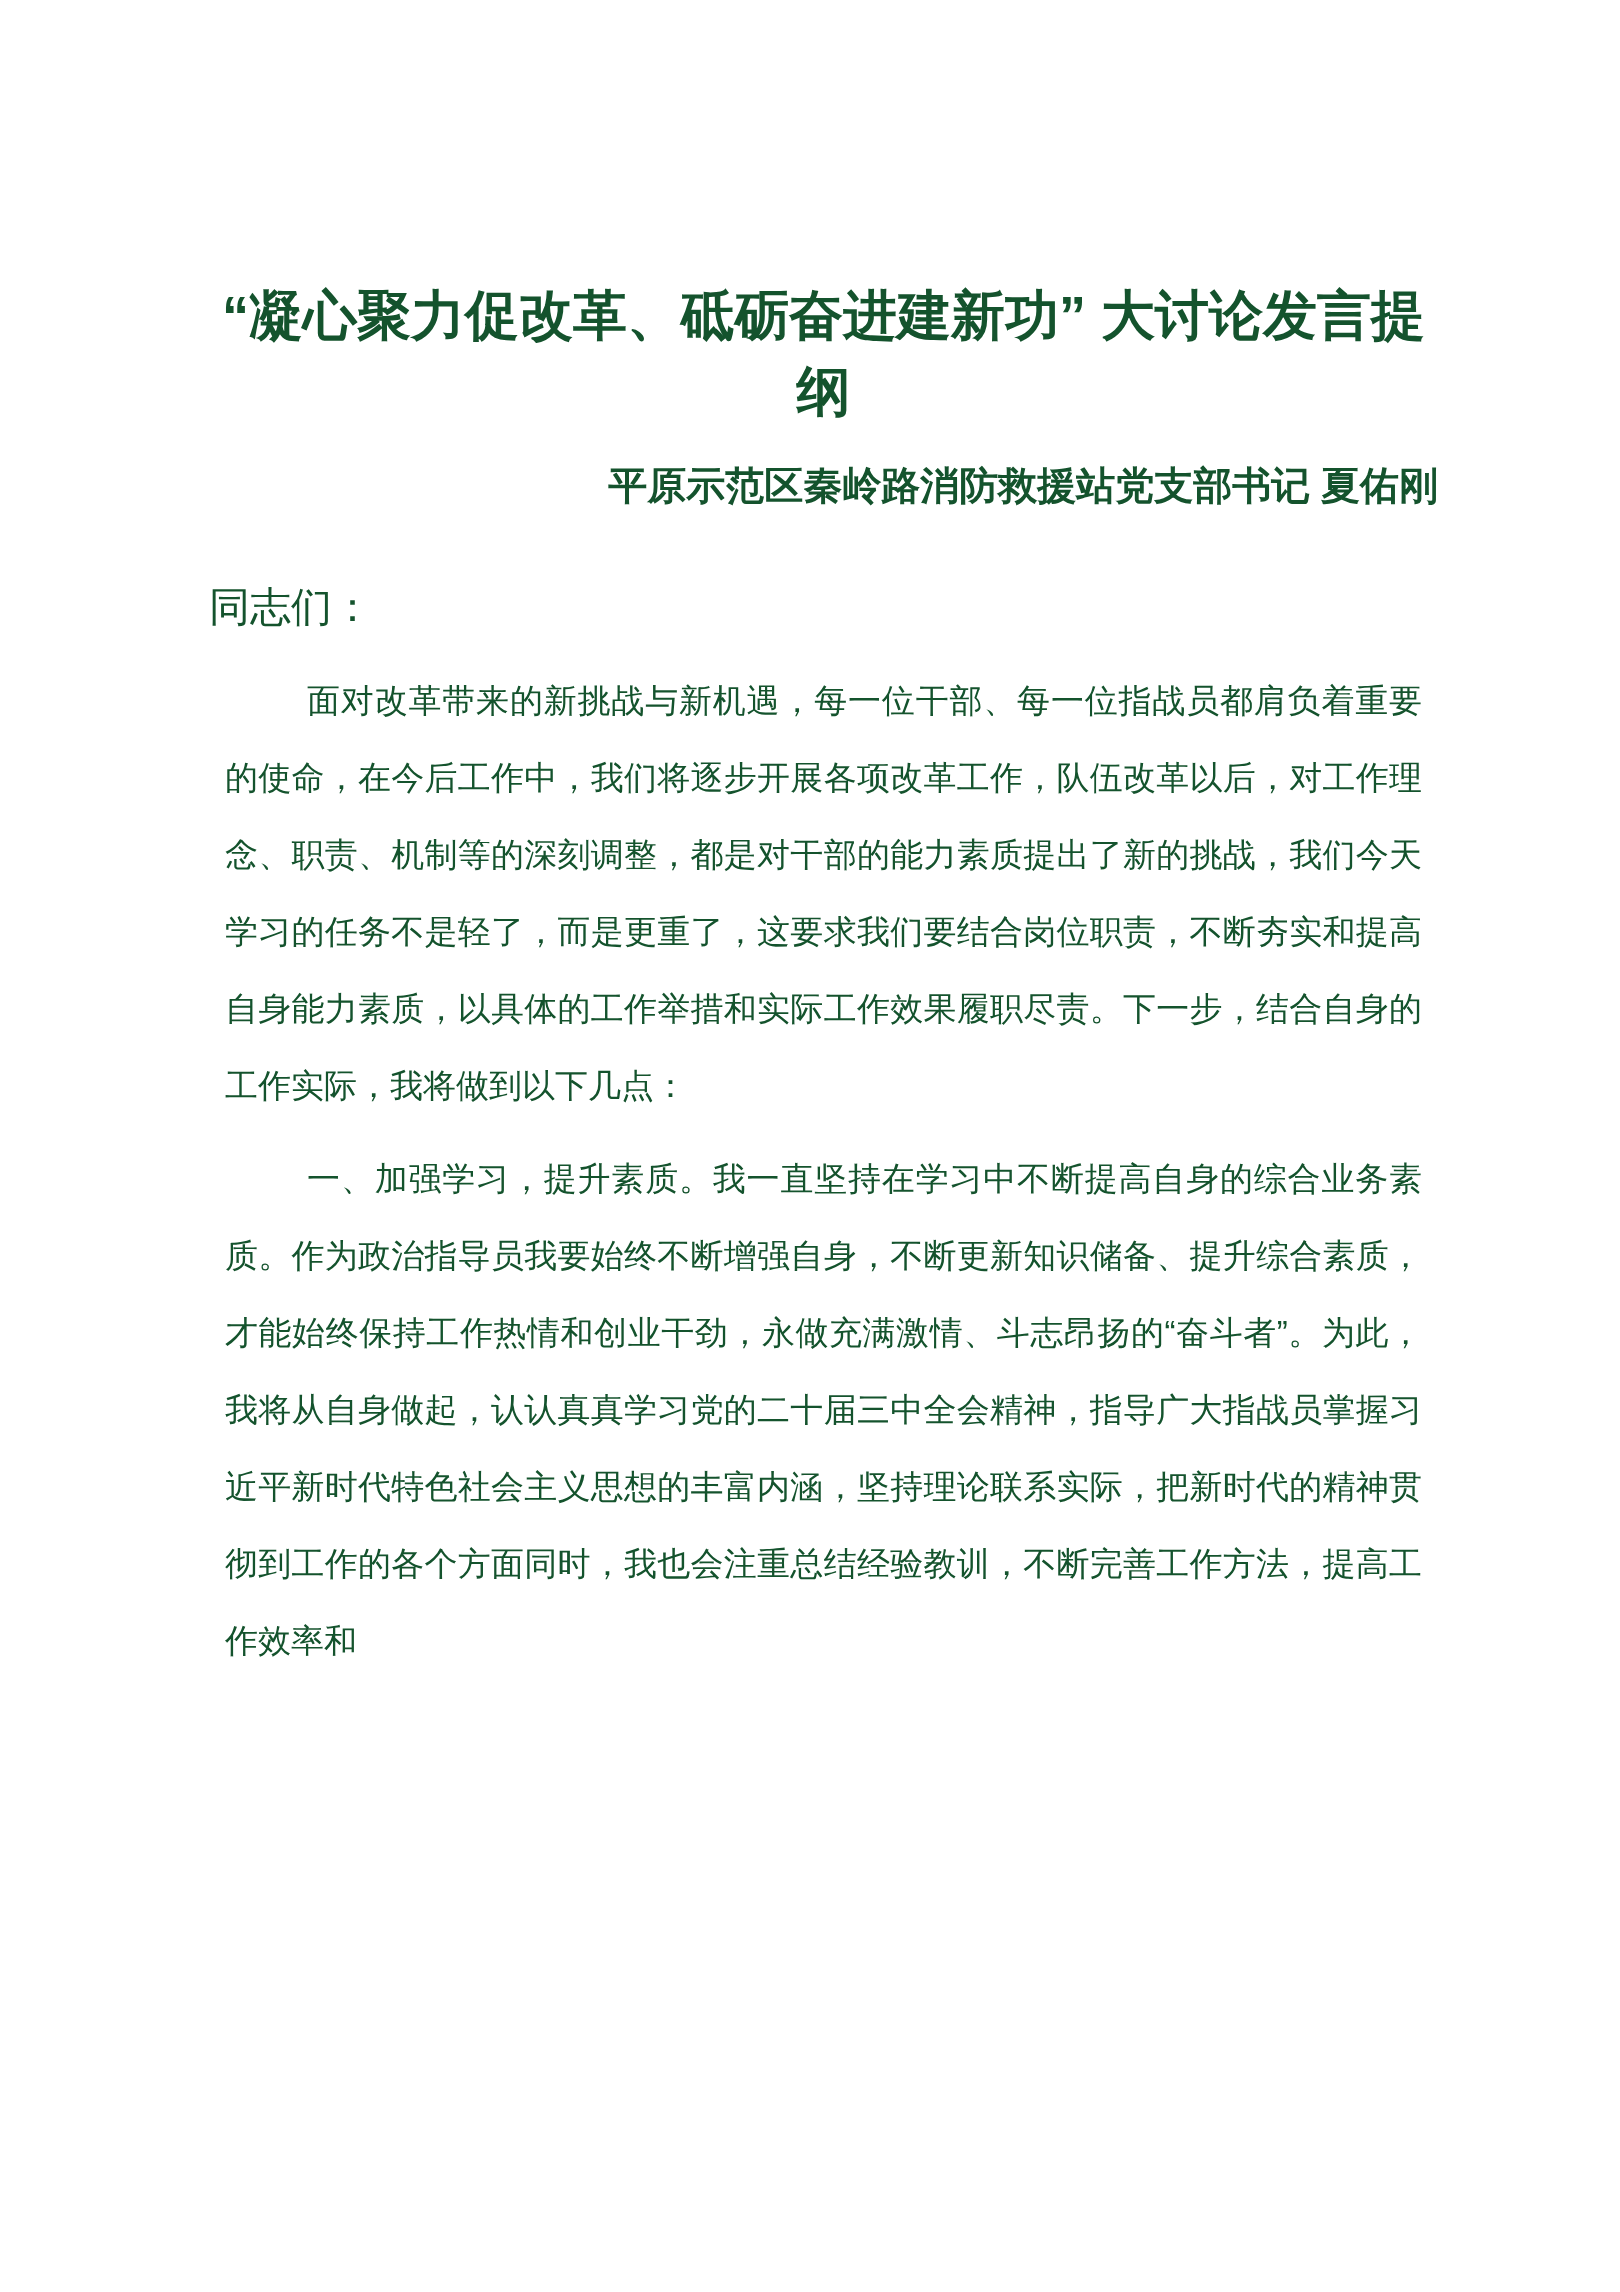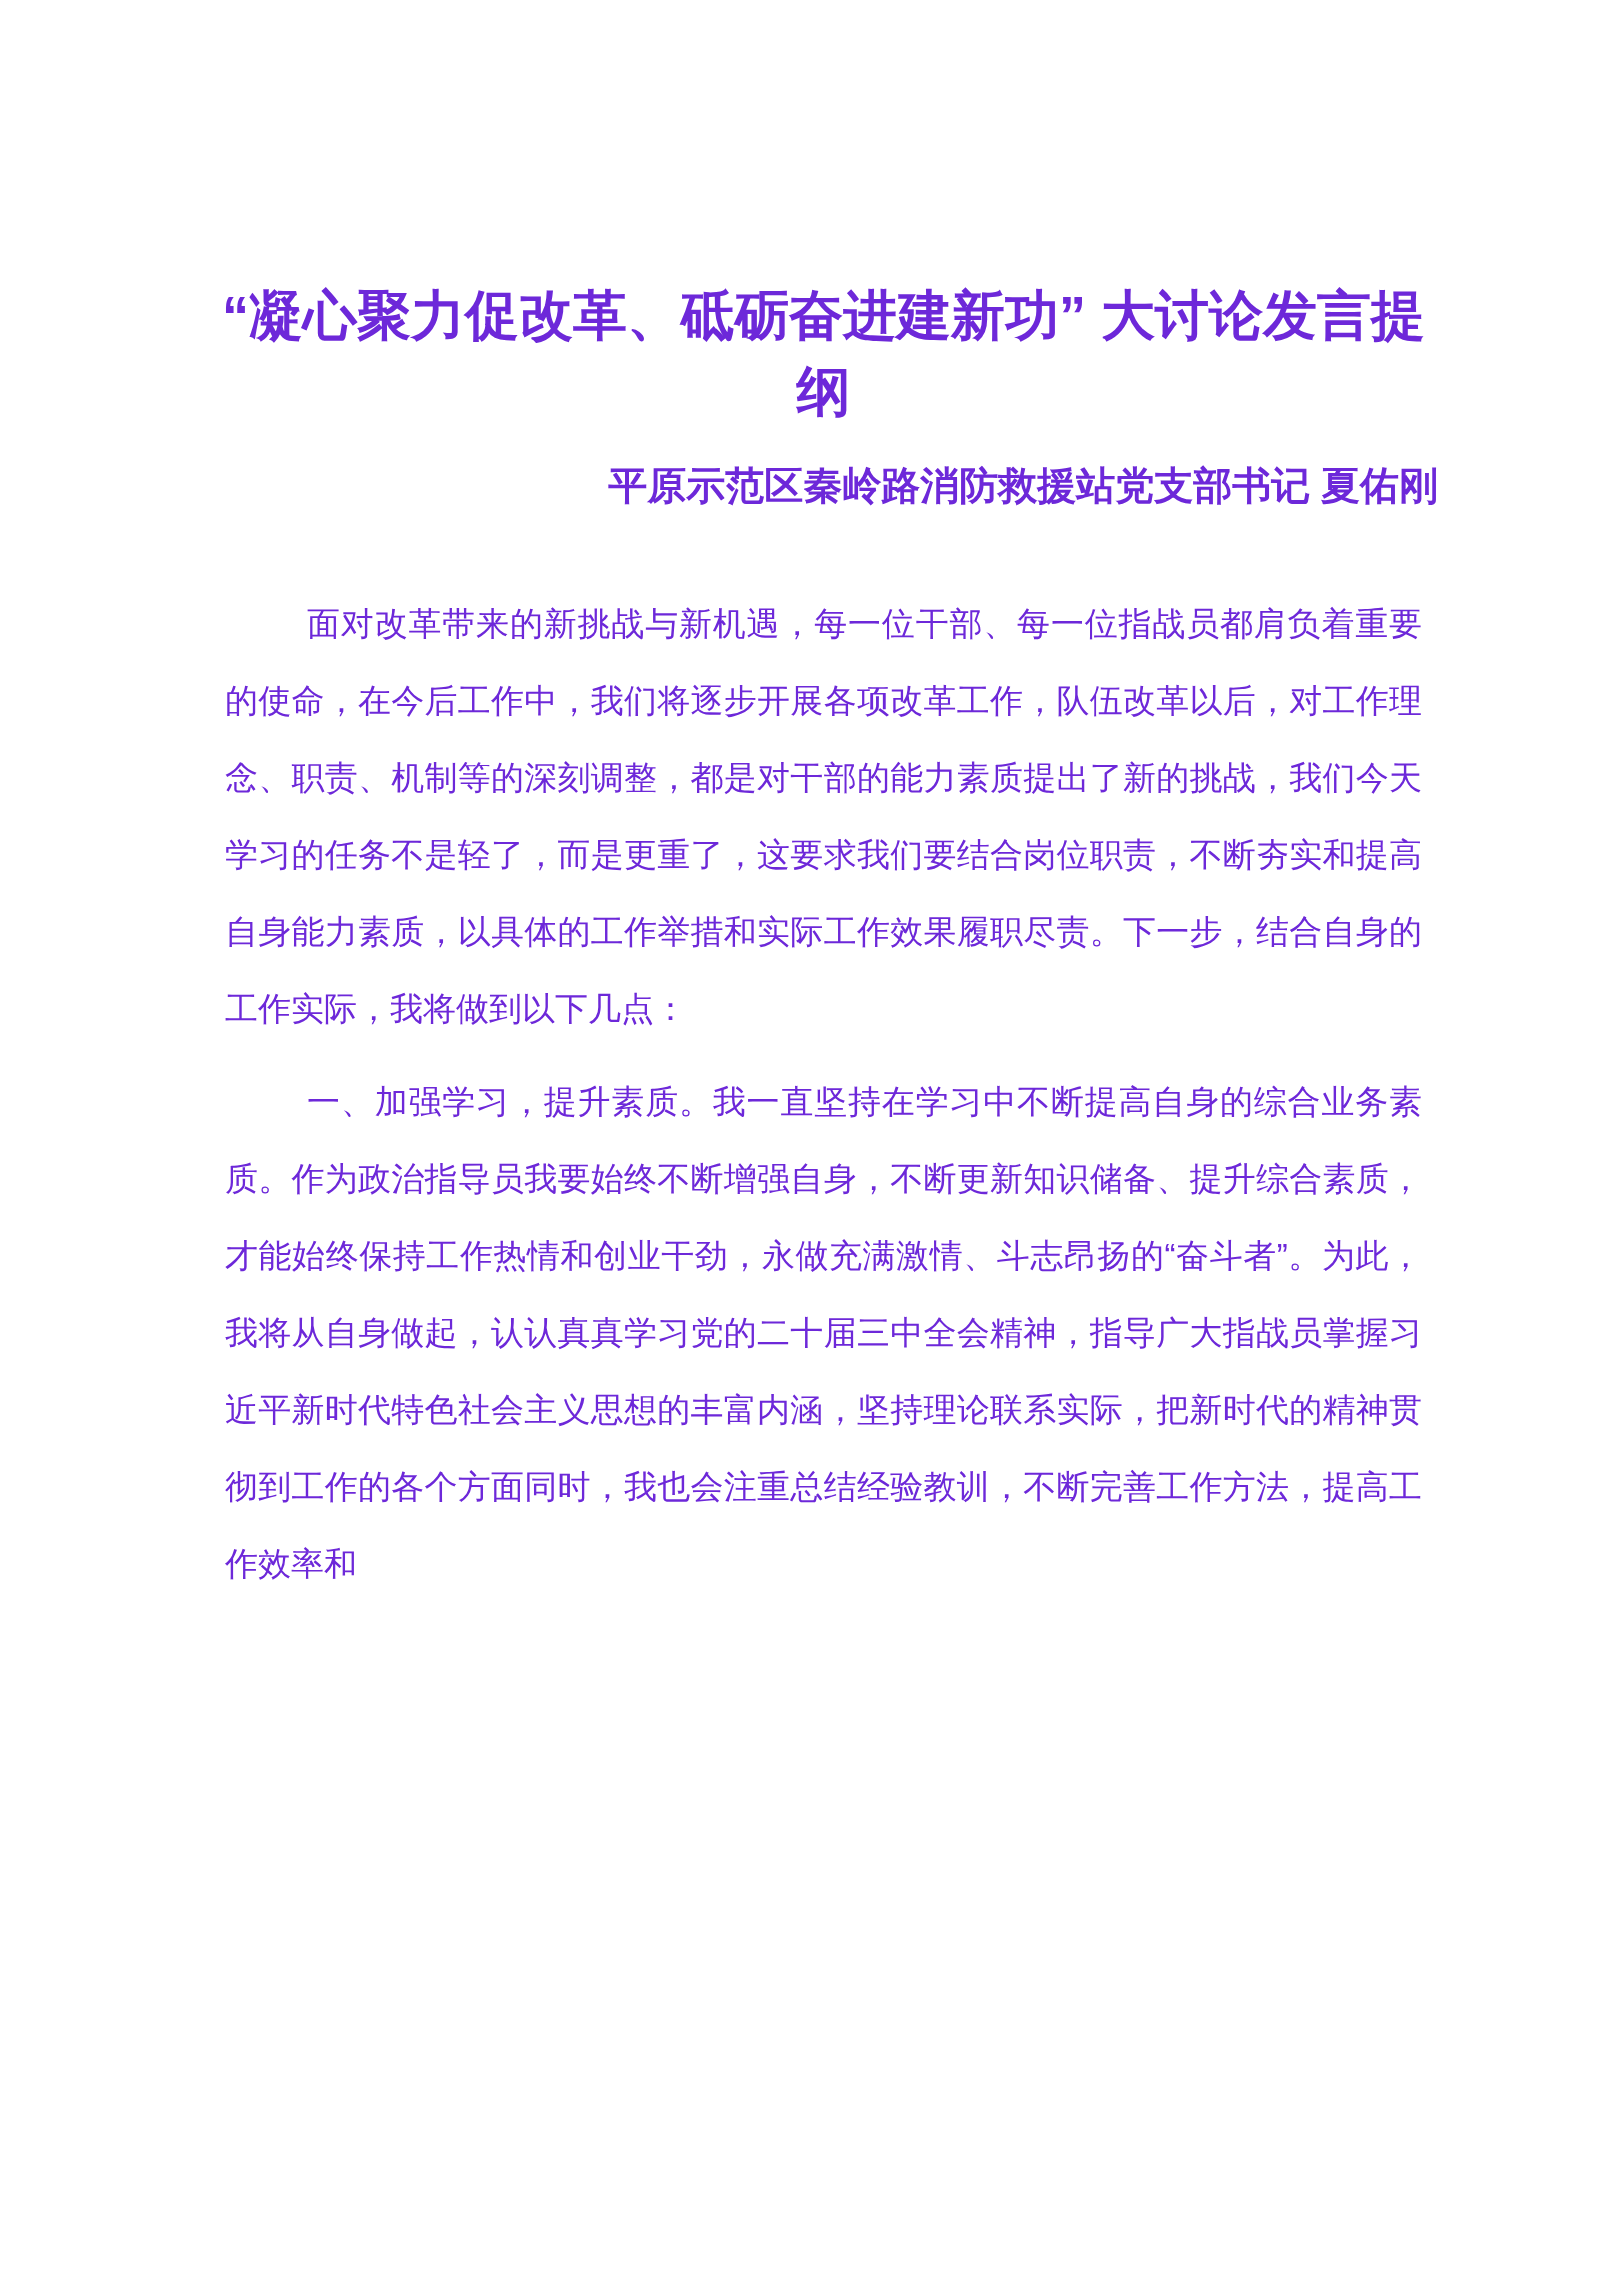--- a/index.html
+++ b/index.html
@@ -8,21 +8,21 @@
     background: #ffffff;
   }
   .page {
     position: relative;
     width: 1620px;
     height: 2293px;
     background: #ffffff;
     margin: 0 auto;
     overflow: hidden;
     font-family: "Liberation Sans", "DejaVu Sans", sans-serif;
-    color: #6d28d9;
+    color: #14532d;
     -webkit-font-smoothing: antialiased;
   }
   .content {
     position: absolute;
     left: 209px;
     top: 0;
     width: 1229px;
   }
 
   
@@ -78,20 +78,21 @@
 
 <div class="page">
   <div class="content">
 
     <h1 class="doc-title">“凝心聚力促改革、砥砺奋进建新功” 大讨论发言提纲</h1>
 
     <div class="doc-subtitle">平原示范区秦岭路消防救援站党支部书记  夏佑刚</div>
 
     <div class="body-block">
 
+      <p class="salutation">同志们：</p>
 
       <p class="para indent">面对改革带来的新挑战与新机遇，每一位干部、每一位指战员都肩负着重要的使命，在今后工作中，我们将逐步开展各项改革工作，队伍改革以后，对工作理念、职责、机制等的深刻调整，都是对干部的能力素质提出了新的挑战，我们今天学习的任务不是轻了，而是更重了，这要求我们要结合岗位职责，不断夯实和提高自身能力素质，以具体的工作举措和实际工作效果履职尽责。下一步，结合自身的工作实际，我将做到以下几点：</p>
 
       <p class="para indent">一、加强学习，提升素质。我一直坚持在学习中不断提高自身的综合业务素质。作为政治指导员我要始终不断增强自身，不断更新知识储备、提升综合素质，才能始终保持工作热情和创业干劲，永做充满激情、斗志昂扬的“奋斗者”。为此，我将从自身做起，认认真真学习党的二十届三中全会精神，指导广大指战员掌握习近平新时代特色社会主义思想的丰富内涵，坚持理论联系实际，把新时代的精神贯彻到工作的各个方面同时，我也会注重总结经验教训，不断完善工作方法，提高工作效率和</p>
 
     </div>
   </div>
 </div>
 
 

